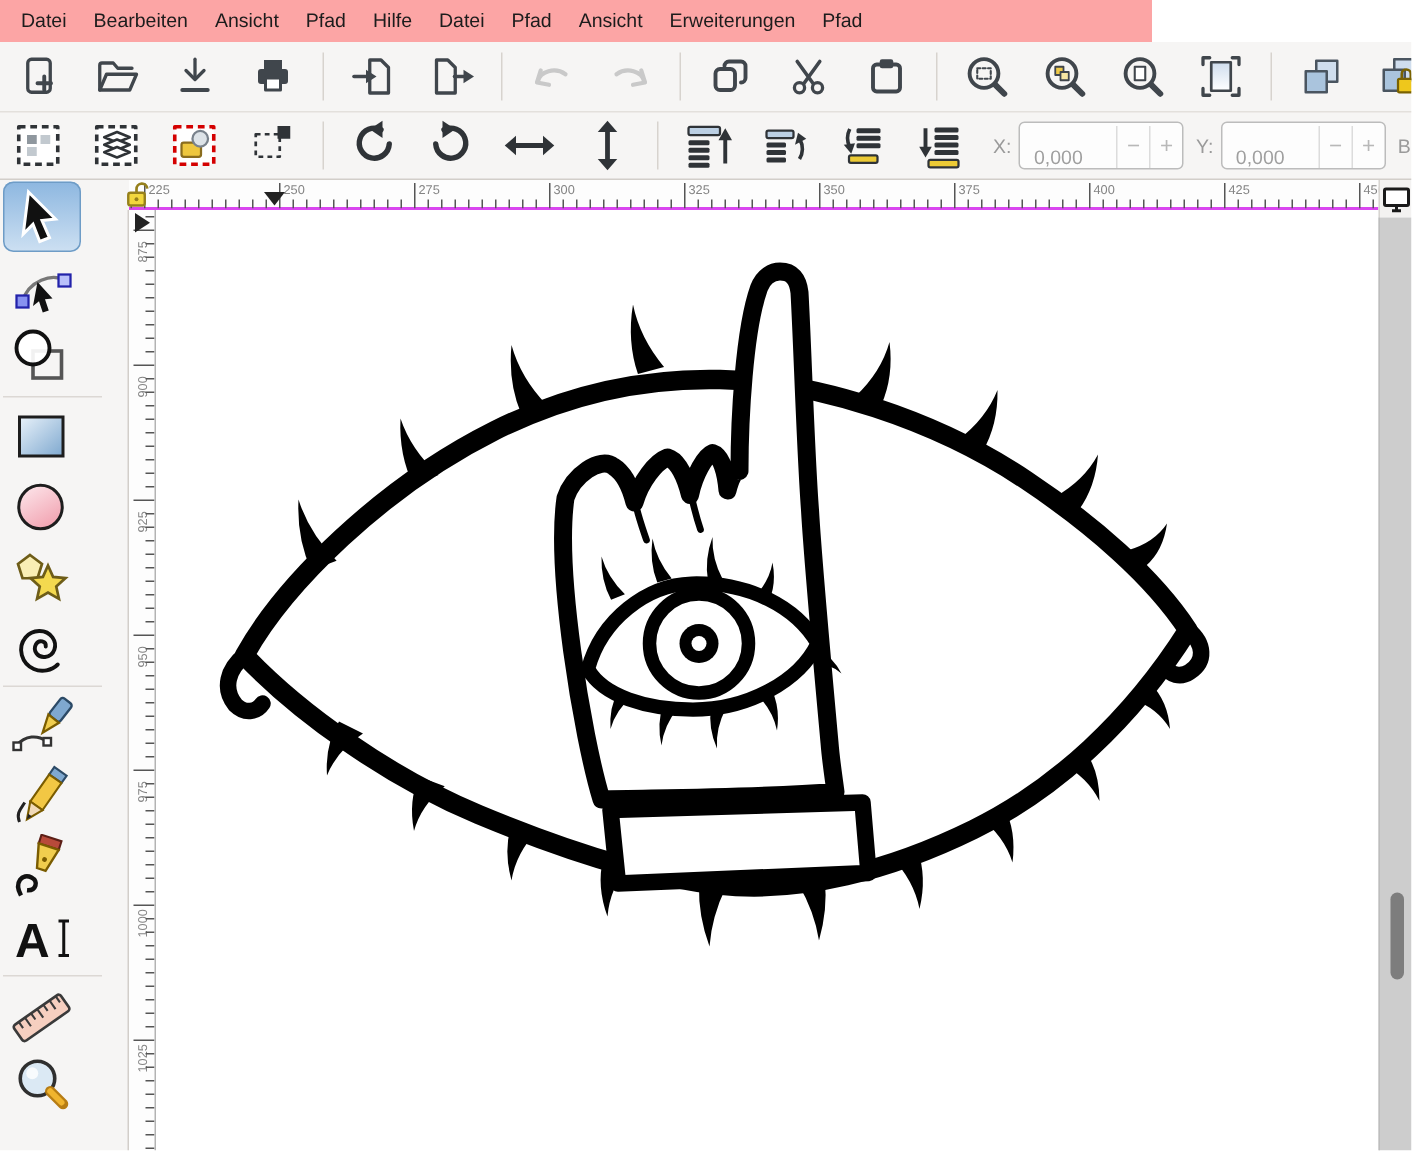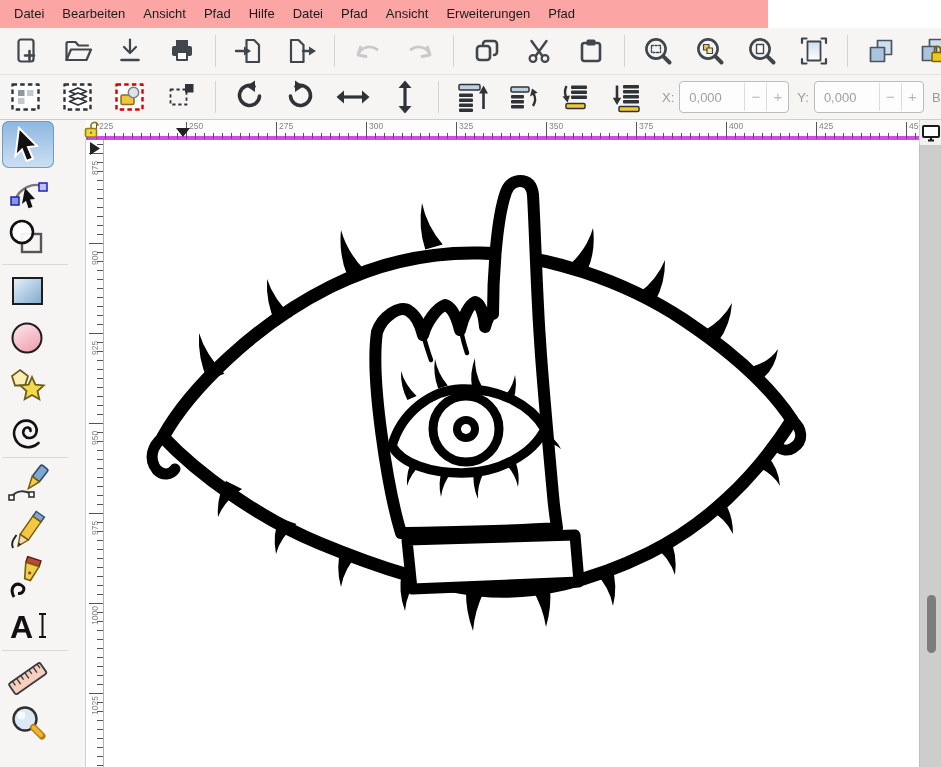--- a/index.html
+++ b/index.html
@@ -17,31 +17,31 @@
   .btn2{width:44px;height:40px;display:flex;align-items:center;justify-content:center;margin:0 4px;border-radius:4px;flex:0 0 auto}
   .vsep{width:1px;height:32px;background:#d7d3ce;margin:0 7px;flex:0 0 auto}
   .ic *{stroke:#40464c;stroke-width:2.2;fill:none;stroke-linecap:round;stroke-linejoin:round}
   .ic .f{fill:#40464c;stroke:none}
   .ic.dis *{stroke:#c9c9c9}
   .ic2 *{stroke:#2f3337;stroke-width:2.2;fill:none;stroke-linejoin:round}
   .ic2 .f{fill:#2f3337;stroke:none}
   
   .spin{display:flex;align-items:center;margin-left:8px;flex:0 0 auto}
   .spin .lab{font-size:13px;color:#9a9a9a;margin-right:5px}
-  .spin .box{display:flex;align-items:center;height:30px;border:1px solid #bcbcbc;border-radius:4px;background:#fdfdfd;overflow:hidden}
+  .spin .box{display:flex;align-items:flex-end;height:30px;border:1px solid #bcbcbc;border-radius:4px;background:#fdfdfd;overflow:hidden}
   .spin .val{width:55px;padding-left:9px;font-size:13px;color:#9f9f9f}
   .spin .sbtn{width:21px;text-align:center;color:#b8b8b8;font-size:15px;line-height:28px;border-left:1px solid #dcdcdc}
   
   .toolbox{position:absolute;left:0;top:120px;width:86px;height:647px;background:#f6f5f4;
            border-right:1px solid #d2cec9;box-sizing:border-box;display:flex;flex-direction:column;align-items:flex-start;padding:1px 0 0 2px}
   .tool{width:52px;height:47px;display:flex;align-items:center;justify-content:center;border-radius:7px;flex:0 0 auto}
   .tool.active{background:linear-gradient(180deg,#8db7e0,#cde0f2);box-shadow:inset 0 0 0 1px #6e9cc6}
   .hsep{width:66px;height:1px;background:#dcd8d4;margin:2px 0;flex:0 0 auto}
   
-  .hruler{position:absolute;left:86px;top:120px;width:833px;height:20px;background:#fdfdfd;border-bottom:4px solid #d946ef;box-sizing:border-box}
+  .hruler{position:absolute;left:86px;top:120px;width:833px;height:20px;background:#fdfdfd;border-bottom:2px solid #d946ef;box-sizing:border-box}
   .vruler{position:absolute;left:86px;top:140px;width:18px;height:627px;background:#fdfdfd;border-right:1px solid #b3b3b3;box-sizing:border-box}
   .corner{position:absolute;left:78px;top:120px;width:8px;height:20px;background:#f6f5f4}
   .lock{position:absolute;left:83px;top:120px;width:19px;height:19px;z-index:5}
   .canvas{position:absolute;left:104px;top:140px;width:815px;height:627px;background:#ffffff;overflow:hidden}
   
   .sb-corner{position:absolute;left:919px;top:120px;width:22px;height:25px;background:#f3f2f1;display:flex;align-items:center;justify-content:center;border-left:1px solid #d8d5d1;box-sizing:border-box}
   .sb-track{position:absolute;left:919px;top:145px;width:22px;height:622px;background:#cdcdcd;border-left:1px solid #bdbdbd;box-sizing:border-box}
   .sb-thumb{position:absolute;left:7px;top:450px;width:9px;height:58px;border-radius:4.5px;background:#7d7d7d}
   text.rl{font-size:8.5px;fill:#848484;font-family:"Liberation Sans",sans-serif}
 </style>

